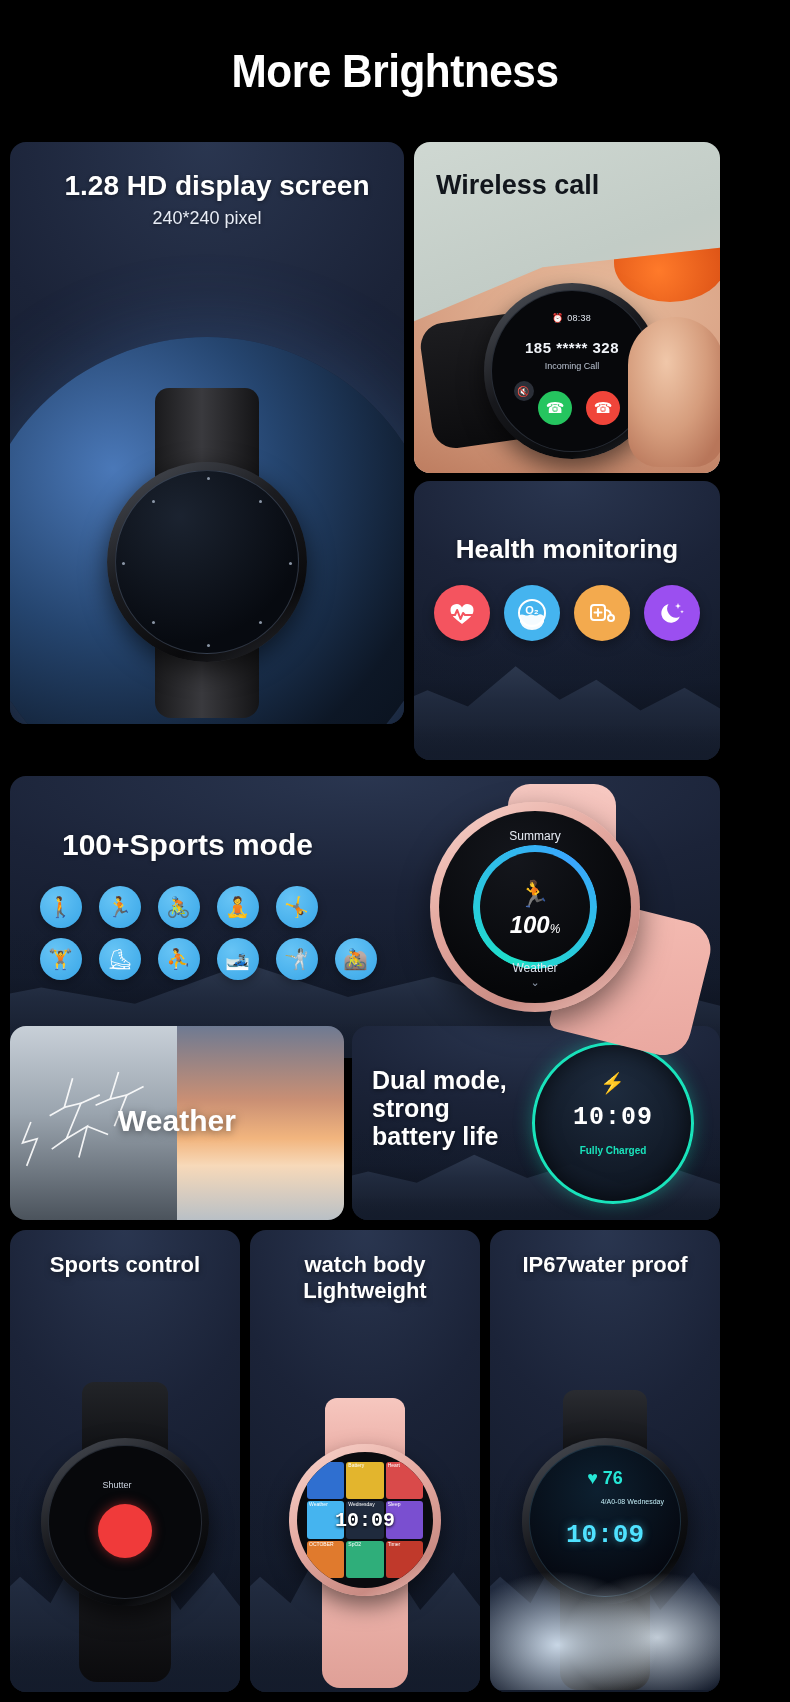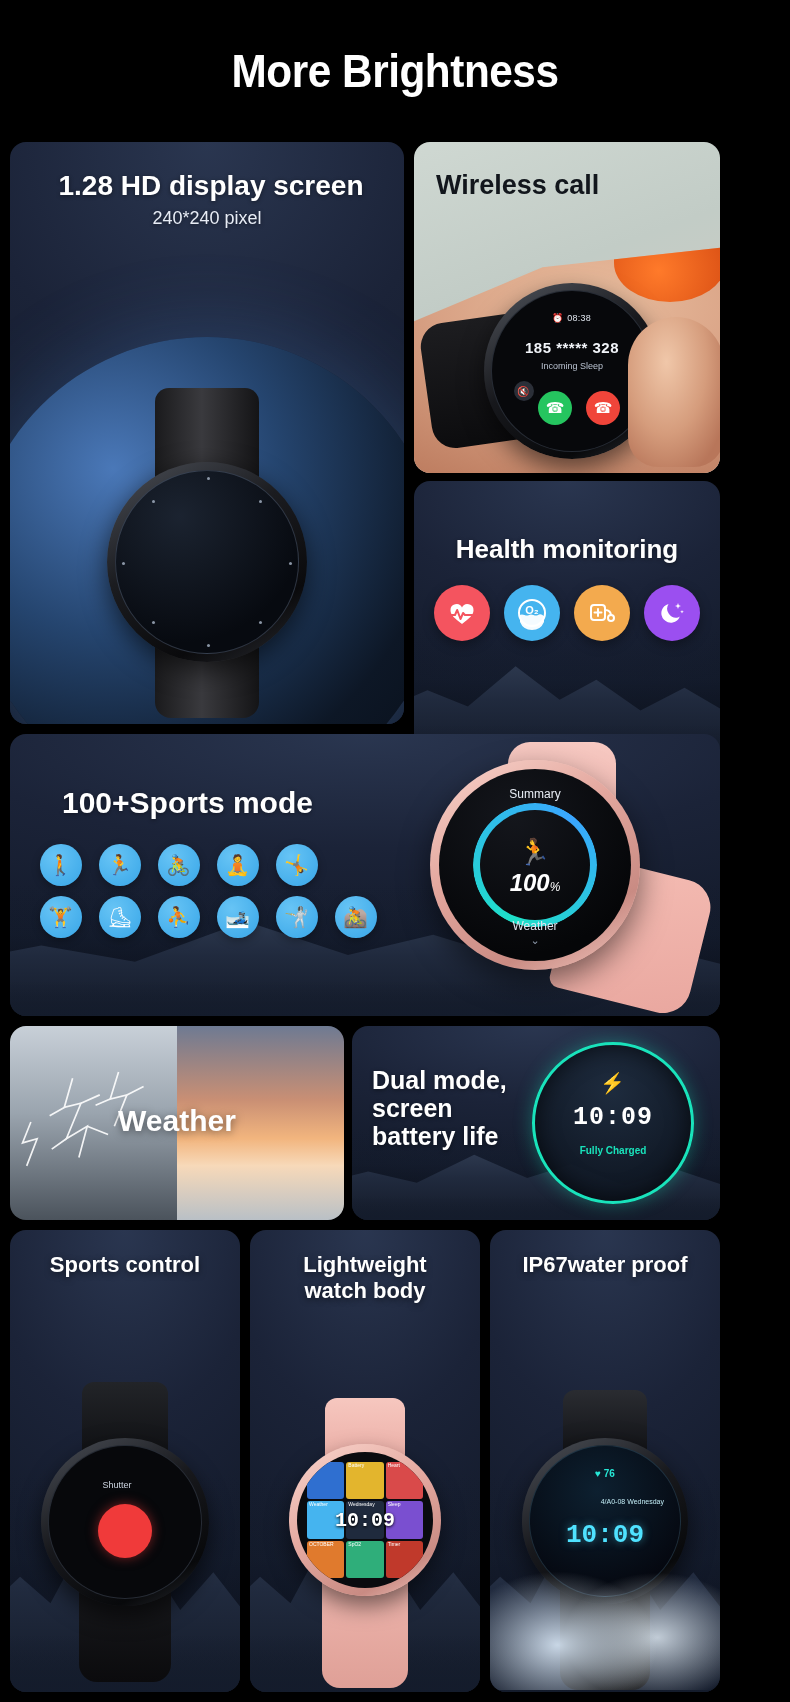--- a/index.html
+++ b/index.html
@@ -51,21 +51,21 @@
                        58% 40%, 70% 63%, 82% 46%, 92% 62%, 100% 52%, 100% 100%);
     opacity: .95;
   }
   .mtn::after {
     content: ""; position: absolute; left: 0; right: 0; bottom: 0; height: 26%;
     background: linear-gradient(180deg, rgba(30,42,64,.0), rgba(20,28,44,.9));
   }
 
   
   #c-display { left: 10px; top: 142px; width: 394px; height: 582px; }
-  #c-display .t1 { left: 4px; top: 28px; width: 100%; text-align: center; font-size: 28px; }
+  #c-display .t1 { left: 10px; top: 28px; width: 100%; text-align: center; font-size: 28px; }
   #c-display .t2 {
     left: 0; top: 66px; width: 100%; text-align: center;
     font-size: 18px; font-weight: 400; color: #e7ecf5;
   }
   .planet {
     position: absolute; left: 50%; top: 195px; width: 470px; height: 470px;
     transform: translateX(-50%);
     border-radius: 50%;
     background: radial-gradient(circle at 30% 28%, #4a78b8 0%, #25456f 35%, #0d1726 70%, #070d16 100%);
     box-shadow: 0 0 70px 14px rgba(80,140,220,.22);
@@ -154,21 +154,21 @@
     position: absolute; left: 0; right: 0; top: 104px; z-index: 5;
     display: flex; justify-content: center; gap: 14px;
   }
   .hicon {
     width: 56px; height: 56px; border-radius: 50%;
     display: flex; align-items: center; justify-content: center;
     color: #fff; box-shadow: 0 4px 12px rgba(0,0,0,.35);
   }
 
   
-  #c-sports { left: 10px; top: 734px; width: 710px; height: 282px; }
+  #c-sports { left: 10px; top: 776px; width: 710px; height: 282px; }
   #c-sports .t1 { left: 52px; top: 52px; font-size: 30px; }
   .sport-rows { position: absolute; left: 30px; top: 110px; z-index: 5; }
   .srow { display: flex; gap: 17px; margin-bottom: 10px; }
   .sicon {
     width: 42px; height: 42px; border-radius: 50%;
     background: radial-gradient(circle at 35% 30%, #67c4f5, #38a6e8);
     display: flex; align-items: center; justify-content: center;
     color: #fff; font-size: 20px;
     box-shadow: 0 3px 9px rgba(0,0,0,.3);
   }
@@ -314,21 +314,21 @@
     width: 90px; height: 126px; background: linear-gradient(180deg,#1d1e22,#0a0a0c);
     border-radius: 4px 4px 18px 18px; }
   .wt-case { position:absolute; left:50%; transform:translateX(-50%); top:48px;
     width: 166px; height: 166px; border-radius:50%;
     background: linear-gradient(150deg,#4e525a,#18191d 45%,#08090b 80%,#2e3138);
     box-shadow: 0 10px 24px rgba(0,0,0,.6); }
   .wt-face { position:absolute; left:7px; top:7px; right:7px; bottom:7px;
     border-radius:50%; background: radial-gradient(circle at 45% 30%, #0d2030, #050810 75%);
     overflow:hidden; border:1px solid rgba(120,180,210,.2); }
   .wt-hr { position:absolute; left:0; right:0; top:22px; text-align:center;
-    color:#26e7d6; font-size:10px; font-weight:700; }
+    color:#26e7d6; font-size:18px; font-weight:700; }
   .wt-date { position:absolute; right:16px; top:52px; color:#bfe9f2; font-size:7px;
     text-align:right; line-height:1.2; }
   .wt-time { position:absolute; left:0; right:0; top:74px; text-align:center;
     color:#4fe2ff; font-size:26px; font-weight:700;
     font-family:"Liberation Mono", monospace; text-shadow:0 0 8px rgba(79,226,255,.5); }
   .splash { position:absolute; left:-14px; right:-14px; bottom:0; height:150px;
     background: radial-gradient(60% 70% at 30% 70%, rgba(225,240,255,.88), rgba(200,225,245,0) 70%),
                 radial-gradient(55% 60% at 72% 65%, rgba(235,246,255,.8), rgba(210,230,248,0) 72%);
     z-index: 7; }
 </style>
@@ -372,21 +372,21 @@
 
     <div class="watch-call">
       <div class="call-band"></div>
       <div class="call-case">
         <div class="call-face">
           <div class="cf-time">
             <span class="bell">⏰</span>
             <span>08:38</span>
           </div>
           <div class="cf-num">185 ***** 328</div>
-          <div class="cf-sub">Incoming Sleep</div>
+          <div class="cf-sub">Incoming Call</div>
           <div class="cf-mute">🔇</div>
           <div class="cf-btn cf-accept">☎</div>
           <div class="cf-btn cf-reject">☎</div>
         </div>
       </div>
     </div>
 
     <div class="card-label t1">Wireless call</div>
   </div>
 
@@ -486,21 +486,21 @@
     <div class="mtn"></div>
 
     <div class="bat-ring">
       <div class="bat-bolt">⚡</div>
       <div class="bat-time">10:09</div>
       <div class="bat-state">Fully Charged</div>
     </div>
 
     <div class="card-label t1">
       <div>Dual mode,</div>
-      <div>screen</div>
+      <div>strong</div>
       <div>battery life</div>
     </div>
   </div>
 
   <div class="card night" id="c-photo">
     <div class="mtn"></div>
     <div class="bot-label">Sports control</div>
 
     <div class="w-shutter">
       <div class="sh-band-t"></div>
@@ -510,22 +510,22 @@
           <div class="sh-txt">Shutter</div>
           <div class="sh-btn"></div>
         </div>
       </div>
     </div>
   </div>
 
   <div class="card night" id="c-light">
     <div class="mtn"></div>
     <div class="bot-label">
+      <div>watch body</div>
       <div>Lightweight</div>
-      <div>watch body</div>
     </div>
 
     <div class="w-lightpink">
       <div class="lp-band-t"></div>
       <div class="lp-band-b"></div>
       <div class="lp-case">
         <div class="lp-face">
           <div class="tile-grid">
             <div class="tile" style="background:#2f6fd0;">Steps</div>
             <div class="tile" style="background:#e3b52d;">Battery</div>

